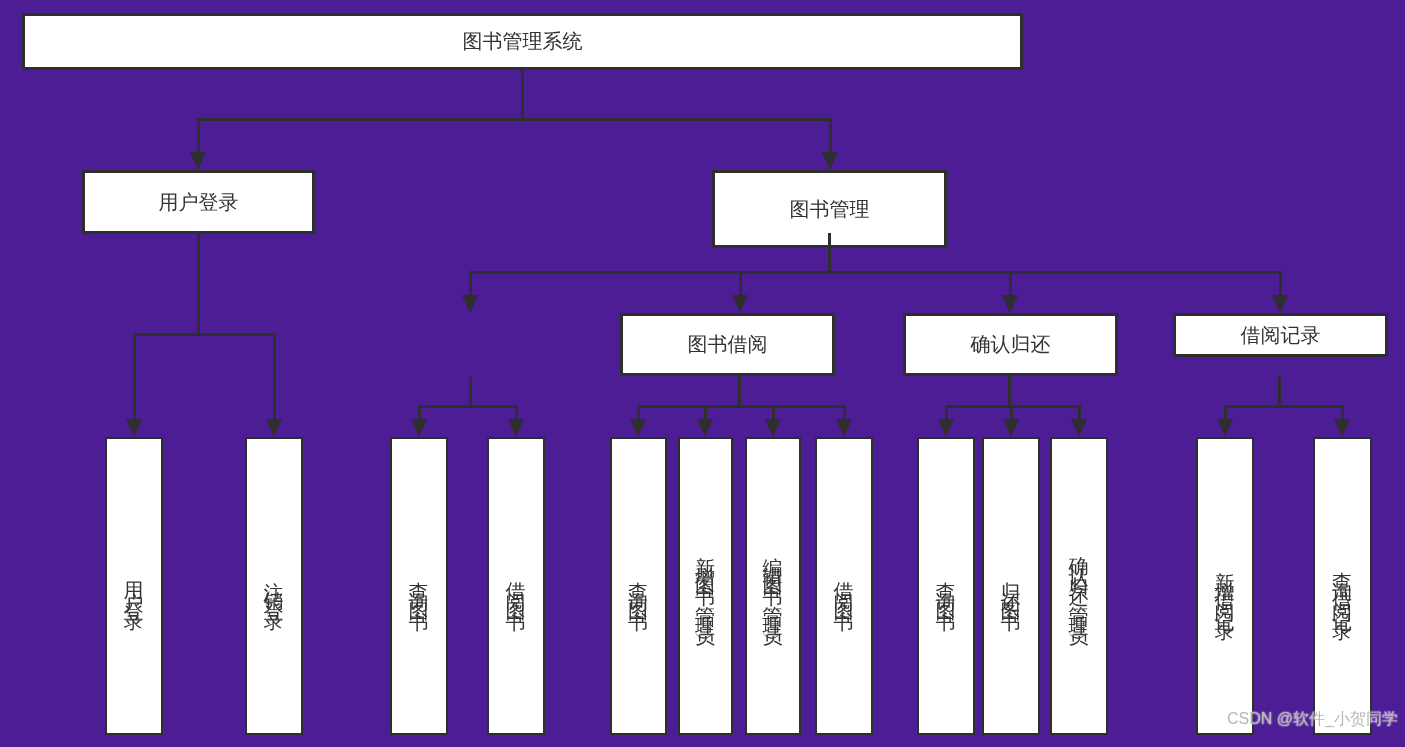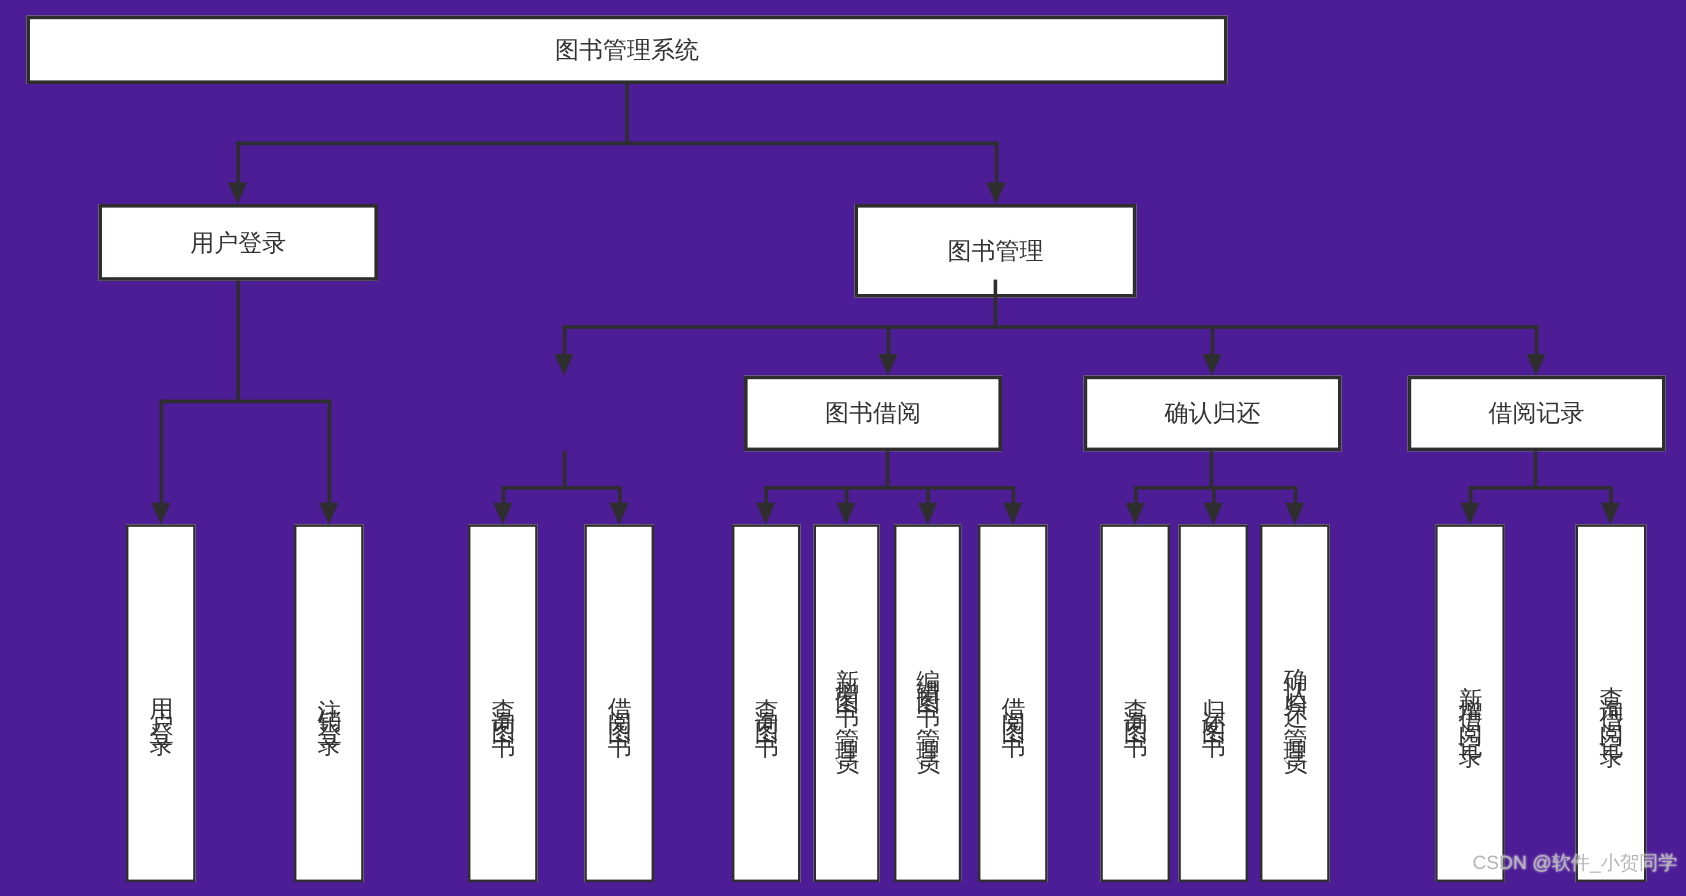--- a/index.html
+++ b/index.html
@@ -66,21 +66,21 @@
 
 
   <div class="box" style="left:620px;top:313px;width:215px;height:63px;">
     <span>图书借阅</span>
   </div>
 
   <div class="box" style="left:903px;top:313px;width:215px;height:63px;">
     <span>确认归还</span>
   </div>
 
-  <div class="box" style="left:1173px;top:313px;width:215px;height:63px;">
+  <div class="box" style="left:1173px;top:313px;width:215px;height:44px;">
     <span>借阅记录</span>
   </div>
 
   <div class="box leaf" style="left:105px;top:437px;width:58px;height:298px;">
     <span class="vtext">用户登录</span>
   </div>
 
   <div class="box leaf" style="left:245px;top:437px;width:58px;height:298px;">
     <span class="vtext">注销登录</span>
   </div>

